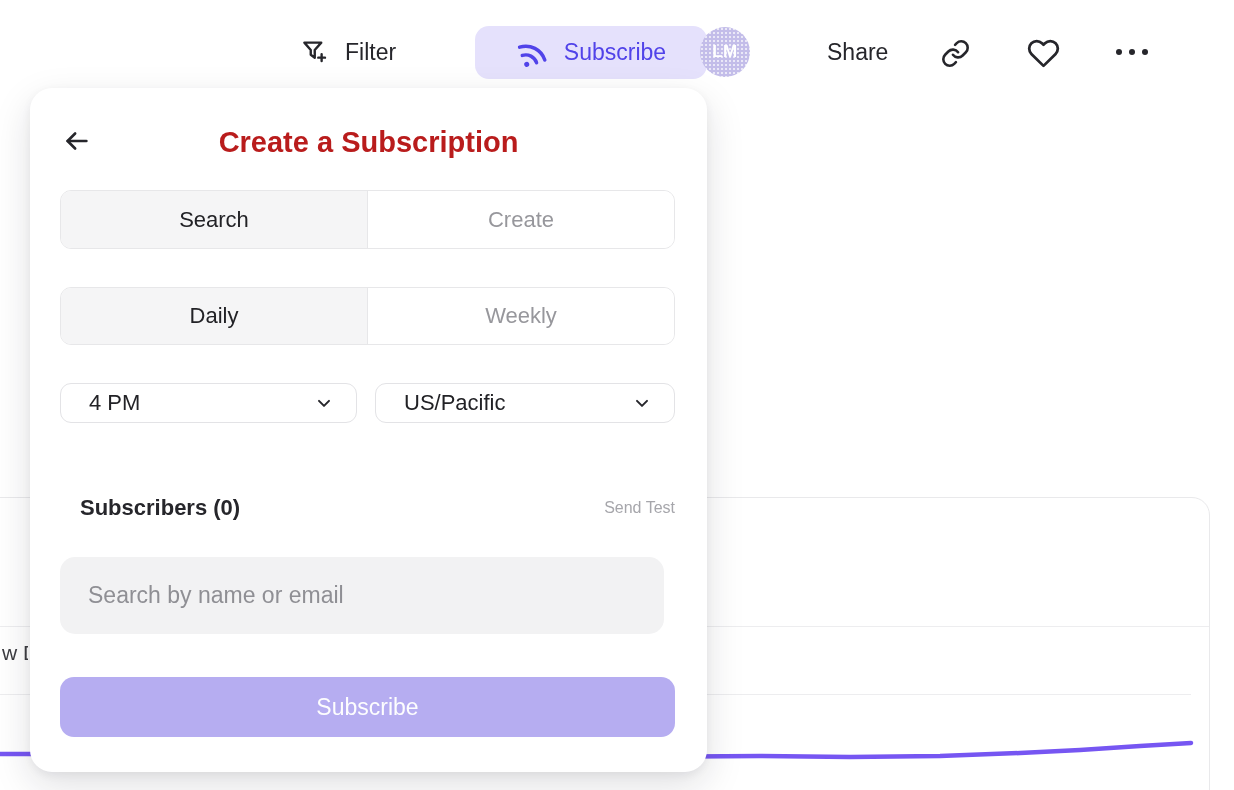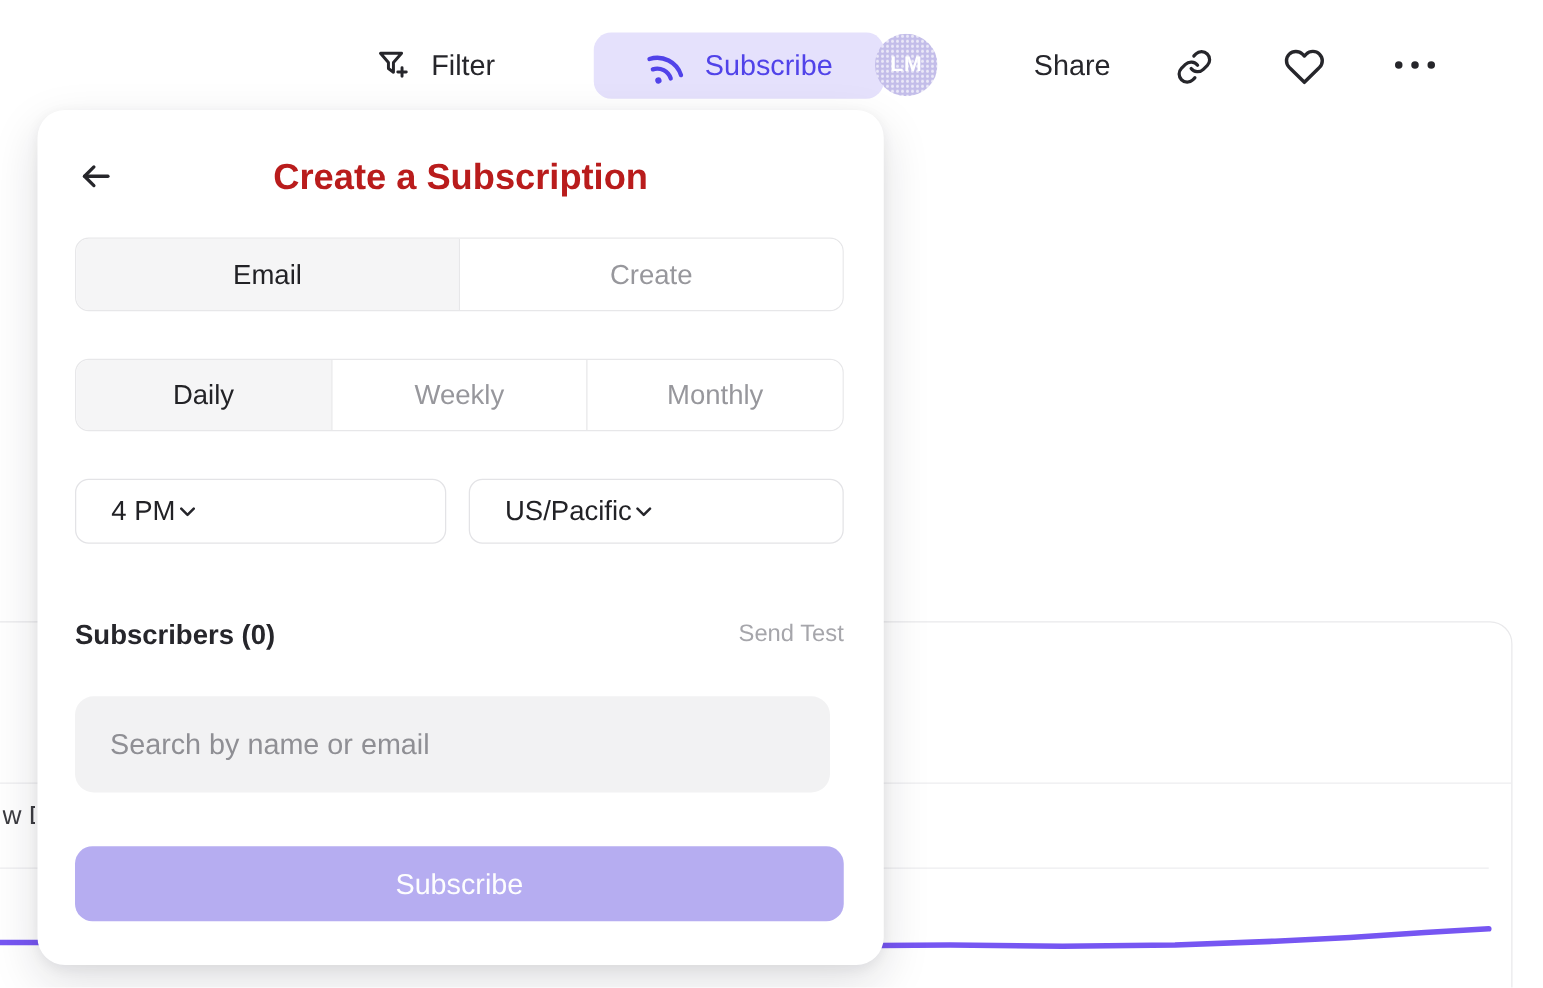--- a/index.html
+++ b/index.html
@@ -52,31 +52,31 @@
 
   .seg { position:absolute; left:30px; width:615px; border:1px solid #e7e7e9; border-radius:11px;
          overflow:hidden; display:flex; background:#fff; }
   .seg-1 { top:102px; height:59px; }
   .seg-2 { top:199px; height:58px; }
   .seg-cell { flex:1; display:flex; align-items:center; justify-content:center; font-size:22px;
               color:#97979c; cursor:pointer; border-left:1px solid #e7e7e9; background:#fff; }
   .seg-cell:first-child { border-left:none; }
   .seg-cell.selected { background:#f5f5f6; color:#222226; font-weight:500; }
 
-  .select { position:absolute; top:295px; height:52px; border:1px solid #e3e3e6; border-radius:11px;
-            display:flex; align-items:center; 
+  .select { position:absolute; top:295px; height:40px; border:1px solid #e3e3e6; border-radius:11px;
+            display:flex; align-items:center; justify-content:space-between;
             padding:0 22px 0 28px; cursor:pointer; background:#fff; }
   .select-time { left:30px; width:297px; }
   .select-tz { left:345px; width:300px; }
   .select-value { font-size:22px; font-weight:500; color:#222226; }
 
   .subs-row { position:absolute; left:30px; top:404px; width:615px; height:32px;
               display:flex; align-items:center; justify-content:space-between; }
-  .subs-label { font-size:22px; font-weight:600; color:#26262b; }
-  .send-test { font-size:19px; color:#a6a6ab; cursor:pointer; }
+  .subs-label { font-size:22px; font-weight:600; color:#26262b;margin-left:20px; }
+  .send-test { font-size:16px; color:#a6a6ab; cursor:pointer; }
 
   .search-input { position:absolute; left:30px; top:469px; width:604px; height:77px;
                   background:#f2f2f3; border:none; outline:none; border-radius:15px;
                   padding:0 28px; font-size:23px; color:#333;
                   font-family:Liberation Sans, sans-serif; }
   .search-input::placeholder { color:#8f8f94; }
 
   .modal-subscribe { position:absolute; left:30px; top:589px; width:615px; height:60px;
                      background:#b6adf1; border:none; border-radius:14px; color:#fdfdfe;
                      font-size:23px; font-weight:500; cursor:pointer;
@@ -160,37 +160,34 @@
         <svg width="30" height="30" viewBox="0 0 24 24" fill="none" stroke="#26262b" stroke-width="2.1" stroke-linecap="round" stroke-linejoin="round">
           <path d="M19.5 12h-15"></path>
             <path d="M10.5 18l-6-6 6-6"></path>
         </svg>
       </span>
     </div>
     <div class="modal-title">Create a Subscription</div>
 
     <div class="seg seg-1">
       <div class="seg-cell selected">
-        <span>Email</span>
+        <span>Search</span>
       </div>
       <div class="seg-cell">
         <span>Create</span>
       </div>
     </div>
 
     <div class="seg seg-2">
       <div class="seg-cell selected">
         <span>Daily</span>
       </div>
       <div class="seg-cell">
         <span>Weekly</span>
       </div>
-      <div class="seg-cell">
-        <span>Monthly</span>
-      </div>
     </div>
 
     <div class="select select-time">
       <span class="select-value">4 PM</span>
       <span>
         <svg width="20" height="20" viewBox="0 0 24 24" fill="none" stroke="#26262b" stroke-width="2.4" stroke-linecap="round" stroke-linejoin="round">
           <path d="M6 9.5l6 6 6-6"></path>
         </svg>
       </span>
     </div>

